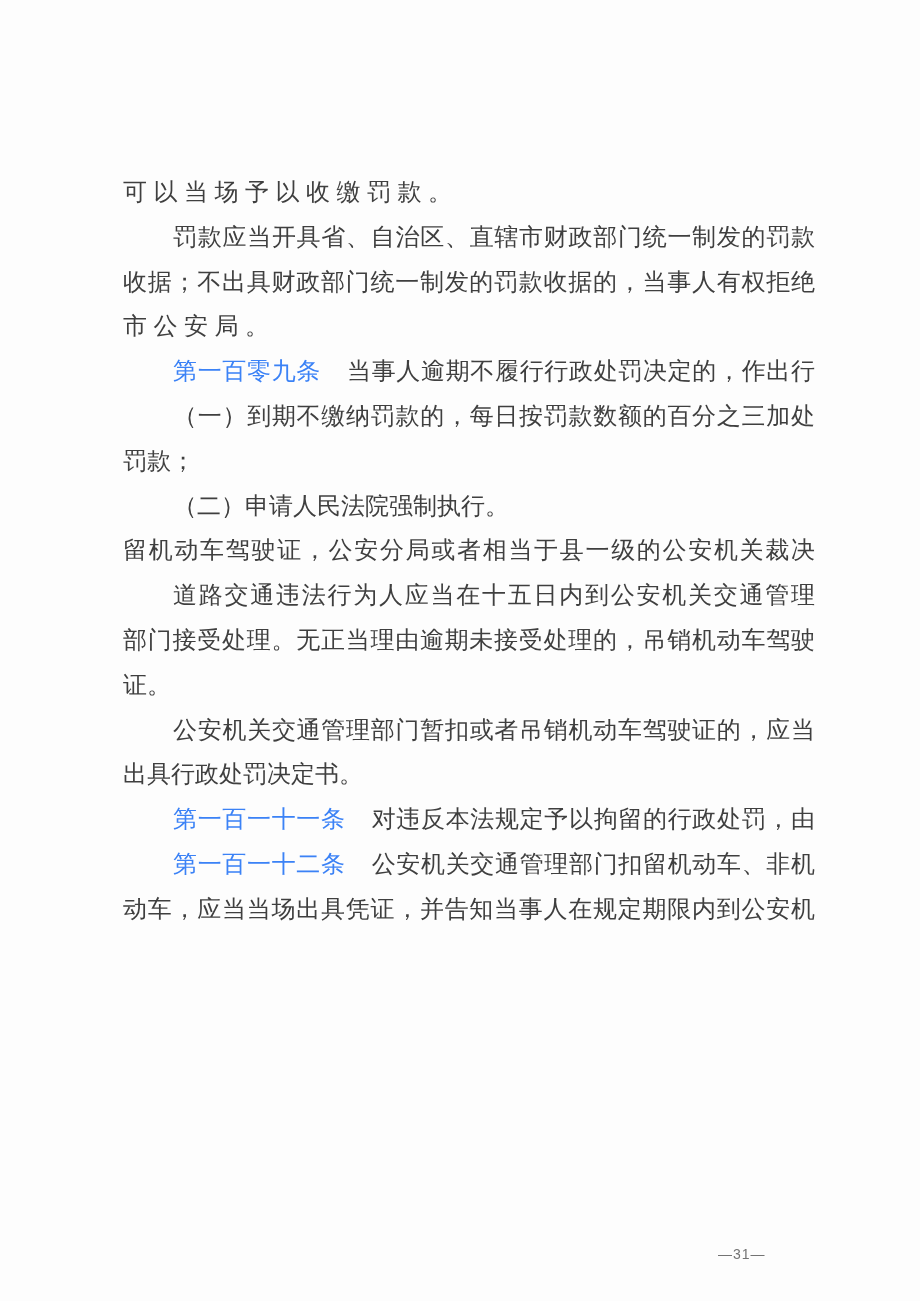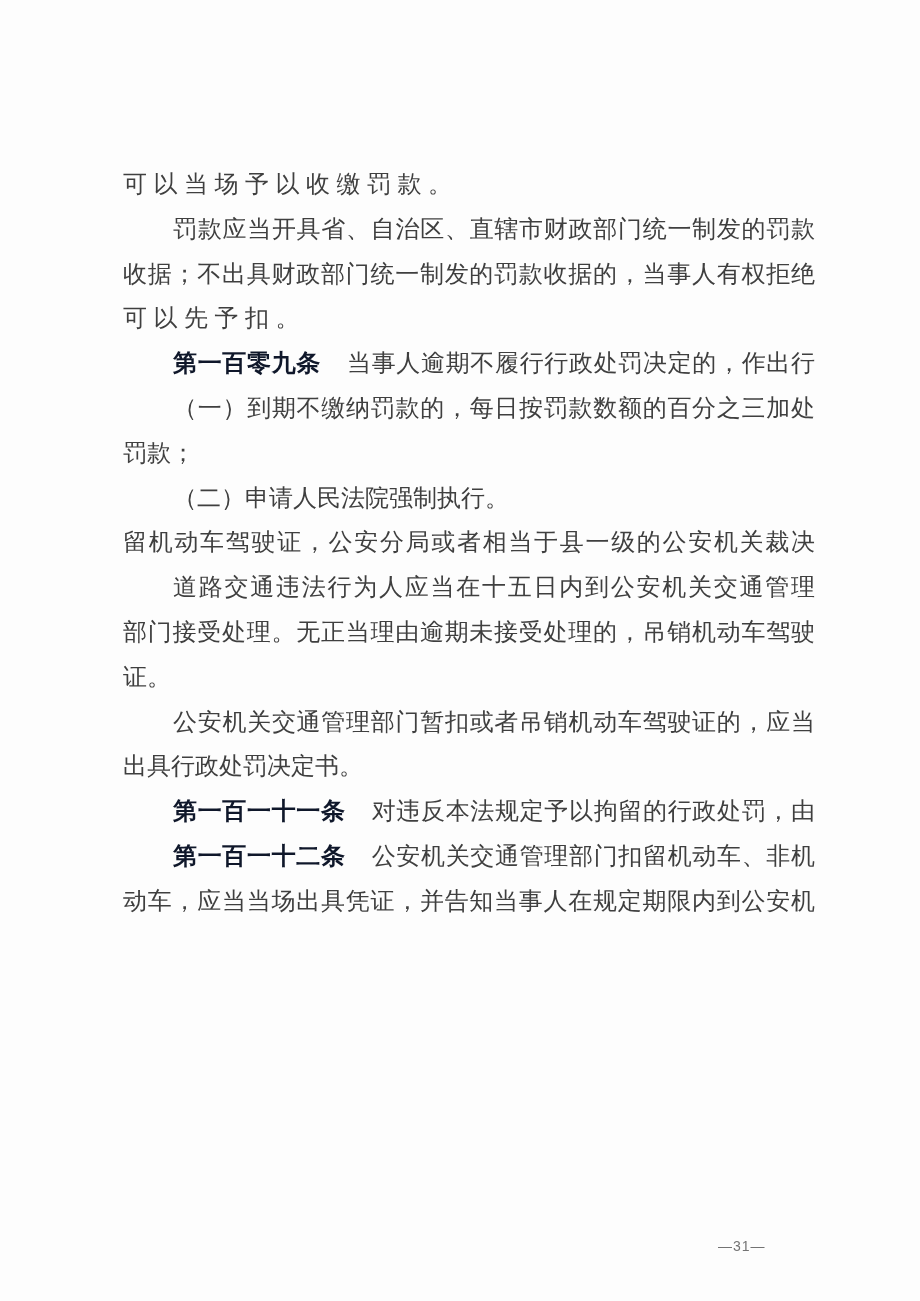--- a/index.html
+++ b/index.html
@@ -11,20 +11,21 @@
     height: 1301px;
     background: #fdfdfd;
     overflow: hidden;
     font-family: "Liberation Serif", serif;
   }
   .page {
     position: relative;
     width: 920px;
     height: 946px;
     background: #fdfdfd;
+    margin-top: 8px;
   }
   .text-block {
     position: absolute;
     left: 123px;
     top: 162px;
     width: 692px;
   }
   .line {
     font-size: 24px;
     line-height: 44.8px;
@@ -42,22 +43,22 @@
   
   .line.i {
     padding-left: 50px;
   }
   
   .line.w {
     letter-spacing: 6.5px;
   }
   .art {
     font-family: "Liberation Sans", sans-serif;
-    font-weight: 700;
-    color: #0f172a;
+    font-weight: 400;
+    color: #3b82f6;
     margin-right: 26px;
   }
   .footer {
     position: absolute;
     left: 718px;
     top: 1238px;
     width: 80px;
     font-size: 14px;
     letter-spacing: 1px;
     color: #737373;
@@ -66,21 +67,21 @@
   }
 </style>
 </head>
 <body>
 
 <div class="page">
   <div class="text-block" id="text-block">
       <div class="line w"><span>可以当场予以收缴罚款。</span></div>
       <div class="line j i"><span>罚款应当开具省、自治区、直辖市财政部门统一制发的罚款</span></div>
       <div class="line j"><span>收据；不出具财政部门统一制发的罚款收据的，当事人有权拒绝</span></div>
-      <div class="line w"><span>可以先予扣。</span></div>
+      <div class="line w"><span>市公安局。</span></div>
       <div class="line j i"><span class="art">第一百零九条</span><span>当事人逾期不履行行政处罚决定的，作出行</span></div>
       <div class="line j i"><span>（一）到期不缴纳罚款的，每日按罚款数额的百分之三加处</span></div>
       <div class="line"><span>罚款；</span></div>
       <div class="line i"><span>（二）申请人民法院强制执行。</span></div>
       <div class="line j"><span>留机动车驾驶证，公安分局或者相当于县一级的公安机关裁决</span></div>
       <div class="line j i"><span>道路交通违法行为人应当在十五日内到公安机关交通管理</span></div>
       <div class="line j"><span>部门接受处理。无正当理由逾期未接受处理的，吊销机动车驾驶</span></div>
       <div class="line"><span>证。</span></div>
       <div class="line j i"><span>公安机关交通管理部门暂扣或者吊销机动车驾驶证的，应当</span></div>
       <div class="line"><span>出具行政处罚决定书。</span></div>

